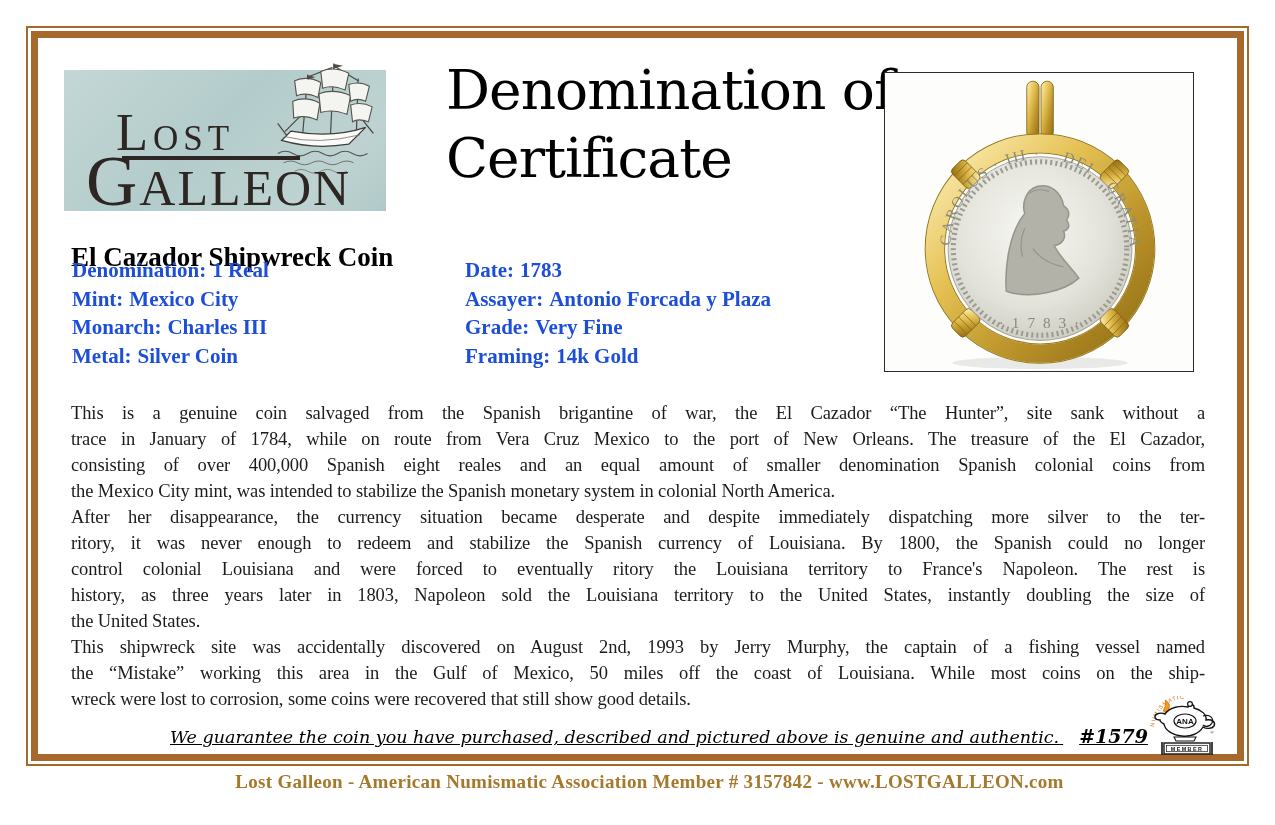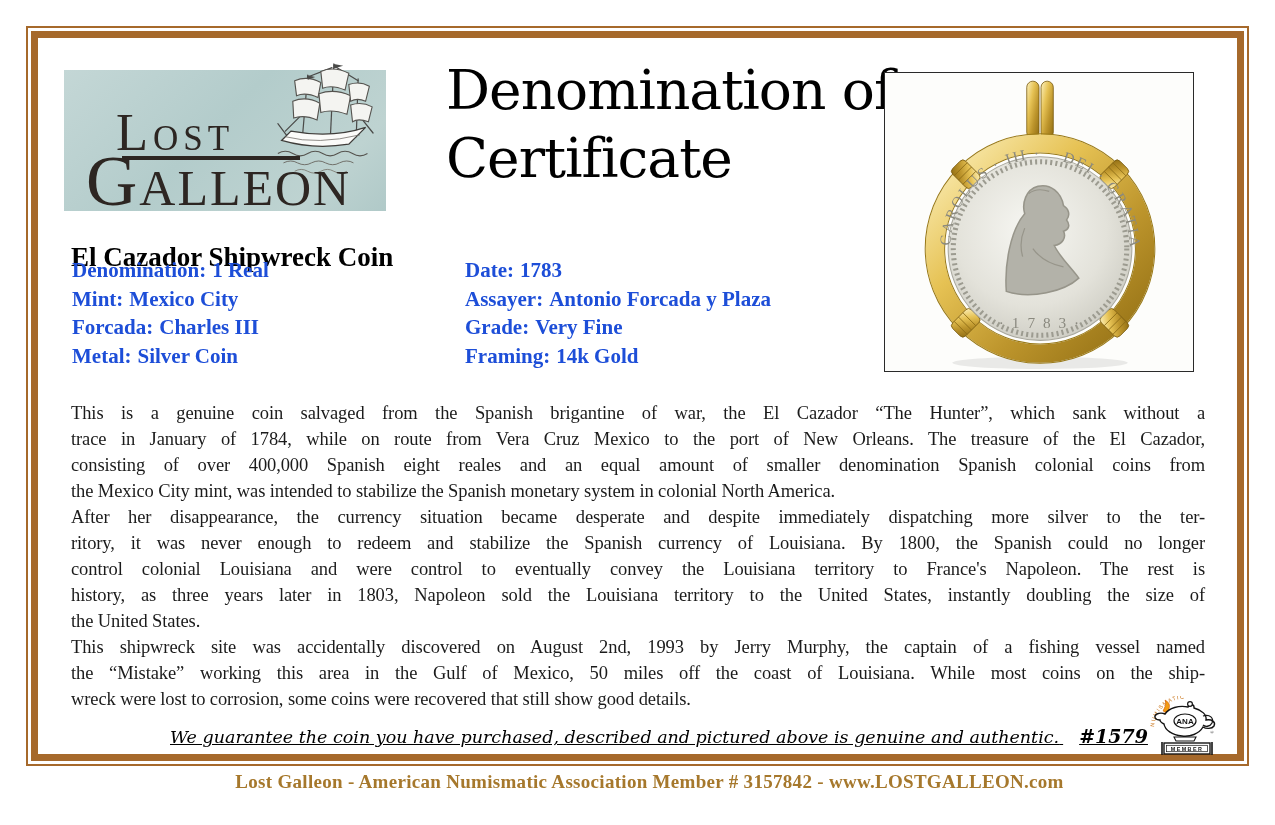--- a/index.html
+++ b/index.html
@@ -176,39 +176,39 @@
       </g>
     </svg>
   </div>
 
   <div class="heading">El Cazador Shipwreck Coin</div>
 
   <div class="details">
     <div class="dcol dcol-left">
       <div class="drow"><span class="dlabel">Denomination:</span><span>1 Real</span></div>
       <div class="drow"><span class="dlabel">Mint:</span><span>Mexico City</span></div>
-      <div class="drow"><span class="dlabel">Forcada:</span><span>Charles III</span></div>
+      <div class="drow"><span class="dlabel">Monarch:</span><span>Charles III</span></div>
       <div class="drow"><span class="dlabel">Metal:</span><span>Silver Coin</span></div>
     </div>
     <div class="dcol dcol-right">
       <div class="drow"><span class="dlabel">Date:</span><span>1783</span></div>
       <div class="drow"><span class="dlabel">Assayer:</span><span>Antonio Forcada y Plaza</span></div>
       <div class="drow"><span class="dlabel">Grade:</span><span>Very Fine</span></div>
       <div class="drow"><span class="dlabel">Framing:</span><span>14k Gold</span></div>
     </div>
   </div>
 
   <div class="bodytext">
-    <div class="bline">This is a genuine coin salvaged from the Spanish brigantine of war, the El Cazador “The Hunter”, which sank without a</div>
+    <div class="bline">This is a genuine coin salvaged from the Spanish brigantine of war, the El Cazador “The Hunter”, site sank without a</div>
     <div class="bline">trace in January of 1784, while on route from Vera Cruz Mexico to the port of New Orleans. The treasure of the El Cazador,</div>
     <div class="bline">consisting of over 400,000 Spanish eight reales and an equal amount of smaller denomination Spanish colonial coins from</div>
     <div class="bline pl">the Mexico City mint, was intended to stabilize the Spanish monetary system in colonial North America.</div>
     <div class="bline">After her disappearance, the currency situation became desperate and despite immediately dispatching more silver to the ter-</div>
     <div class="bline">ritory, it was never enough to redeem and stabilize the Spanish currency of Louisiana. By 1800, the Spanish could no longer</div>
-    <div class="bline">control colonial Louisiana and were control to eventually convey the Louisiana territory to France's Napoleon. The rest is</div>
+    <div class="bline">control colonial Louisiana and were forced to eventually ritory the Louisiana territory to France's Napoleon. The rest is</div>
     <div class="bline">history, as three years later in 1803, Napoleon sold the Louisiana territory to the United States, instantly doubling the size of</div>
     <div class="bline pl">the United States.</div>
     <div class="bline">This shipwreck site was accidentally discovered on August 2nd, 1993 by Jerry Murphy, the captain of a fishing vessel named</div>
     <div class="bline">the “Mistake” working this area in the Gulf of Mexico, 50 miles off the coast of Louisiana. While most coins on the ship-</div>
     <div class="bline pl">wreck were lost to corrosion, some coins were recovered that still show good details.</div>
   </div>
 
   <div class="guarantee">
     <span class="g-text">We guarantee the coin you have purchased, described and pictured above is genuine and authentic.</span>
     <span class="g-num">#1579</span>

